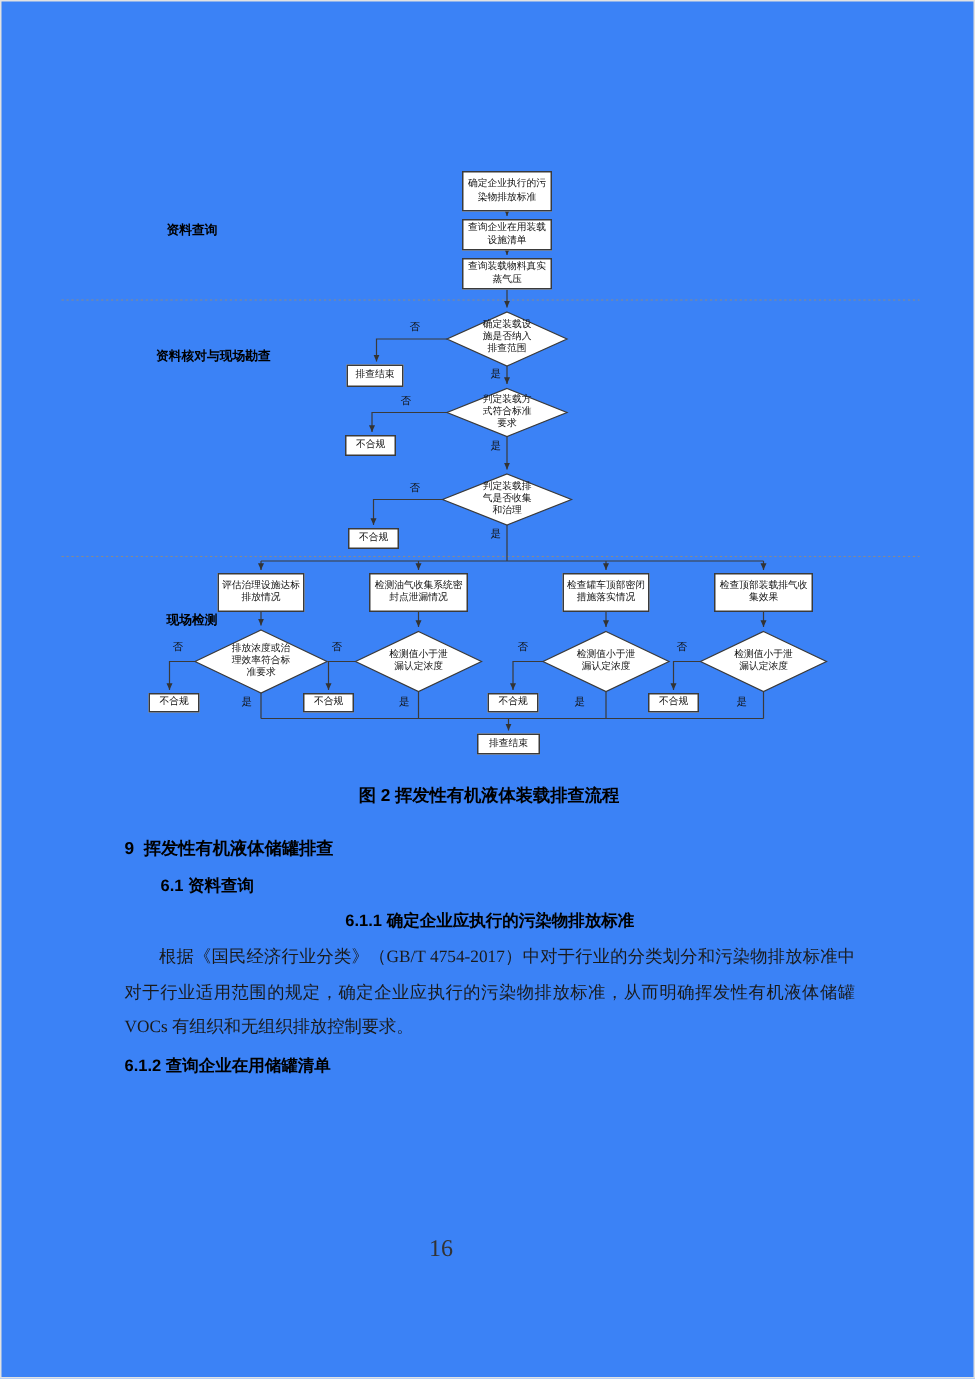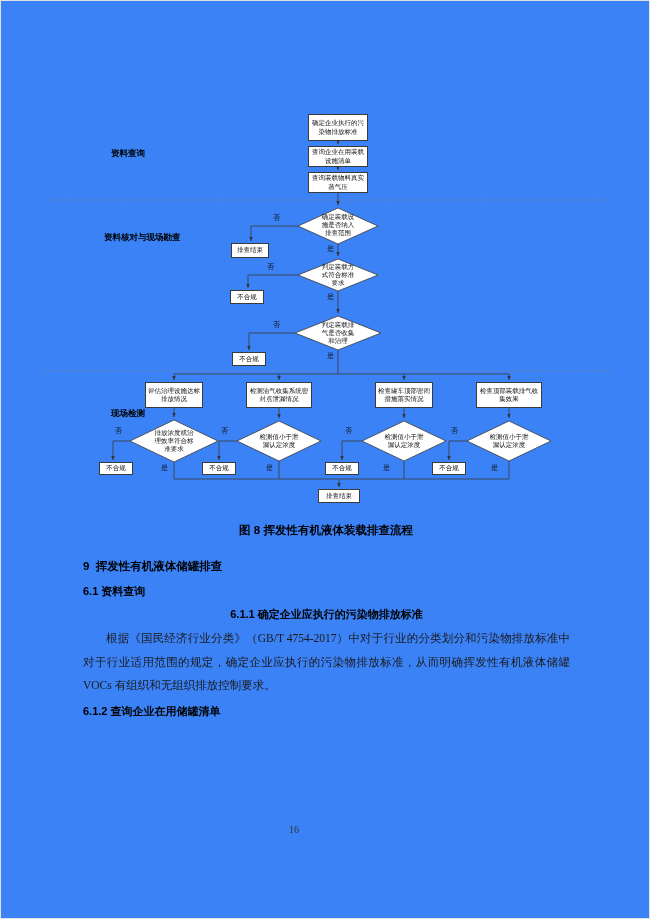--- a/index.html
+++ b/index.html
@@ -33,30 +33,30 @@
   
   .doc { position:absolute; left:82px; top:558px; width:487px; }
   .doc-h1 {
     margin:0; font-family:"Liberation Sans", sans-serif; font-weight:bold;
     font-size:11.5px; line-height:14px; white-space:pre-wrap; color:#000;
   }
   .doc-h2 {
     margin:0; font-family:"Liberation Sans", sans-serif; font-weight:bold;
     font-size:11px; line-height:14px; white-space:pre-wrap; color:#000;
   }
-  .doc-h2.m1 { margin-top:11px; }
+  .doc-h2.m1 { margin-top:11px;margin-left:24px; }
   .doc-h2.m2 { margin-top:9px;text-align:center; }
   .doc-h2.m3 { margin-top:6px; }
   .doc-p {
     margin:6px 0 0 0; font-size:11.5px; line-height:23.5px;
     text-align:justify; text-indent:2em; color:#1a1a1a;
   }
   .page-number {
     position:absolute; top:823px; left:0; width:586px; text-align:center;
-    font-size:10px; color:#333;
+    font-size:16px; color:#333;
   }
 </style>
 </head>
 <body>
 
 <div class="page">
 
   <svg class="fc-svg" width="650" height="515">
     <defs>
       <marker id="ah" markerUnits="userSpaceOnUse" markerWidth="5" markerHeight="5" viewBox="0 0 10 10" refX="9" refY="5" orient="auto">
@@ -144,21 +144,21 @@
   <div class="fc-small" style="left:326px; top:352px;">是</div>
   <div class="fc-small" style="left:114px; top:427px;">否</div>
   <div class="fc-small" style="left:220px; top:427px;">否</div>
   <div class="fc-small" style="left:344px; top:427px;">否</div>
   <div class="fc-small" style="left:450px; top:427px;">否</div>
   <div class="fc-small" style="left:160px; top:464px;">是</div>
   <div class="fc-small" style="left:265px; top:464px;">是</div>
   <div class="fc-small" style="left:382px; top:464px;">是</div>
   <div class="fc-small" style="left:490px; top:464px;">是</div>
 
-  <div class="fig-caption">图 8 挥发性有机液体装载排查流程</div>
+  <div class="fig-caption">图 2 挥发性有机液体装载排查流程</div>
 
   <div class="doc">
     <div class="doc-h1">9  挥发性有机液体储罐排查</div>
     <div class="doc-h2 m1">6.1 资料查询</div>
     <div class="doc-h2 m2">6.1.1 确定企业应执行的污染物排放标准</div>
     <p class="doc-p">根据《国民经济行业分类》（GB/T 4754-2017）中对于行业的分类划分和污染物排放标准中对于行业适用范围的规定，确定企业应执行的污染物排放标准，从而明确挥发性有机液体储罐VOCs 有组织和无组织排放控制要求。</p>
     <div class="doc-h2 m3">6.1.2 查询企业在用储罐清单</div>
   </div>
 
   <div class="page-number">16</div>

